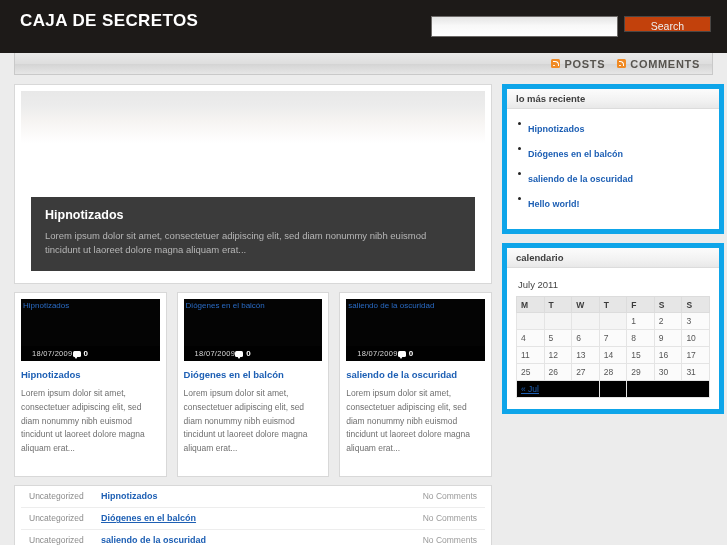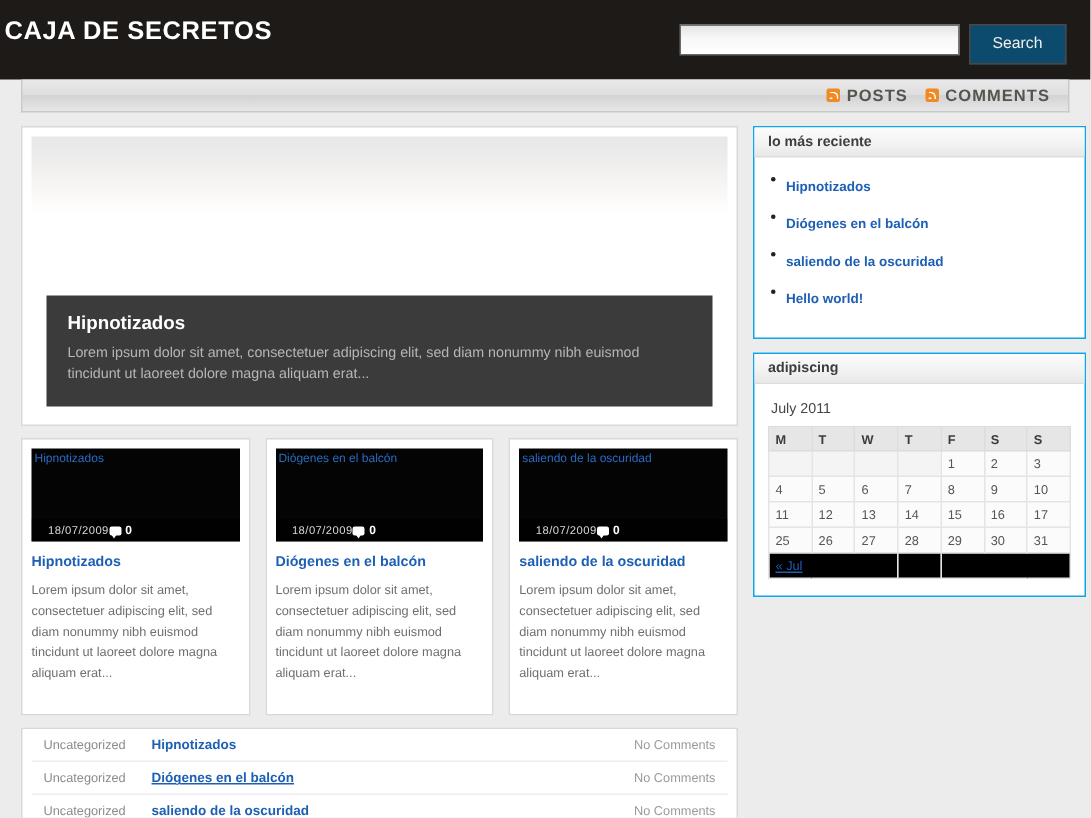--- a/index.html
+++ b/index.html
@@ -11,21 +11,21 @@
   }
 
   
   .site-header {
     background: #1d1a18;
     height: 53px;
     position: relative;
   }
   .site-title {
     position: absolute;
-    left: 3px; top: 11px;
+    left: 20px; top: 11px;
     color: #ffffff;
     font-size: 17px;
     font-weight: bold;
     letter-spacing: 0.4px;
   }
   .search-form {
     position: absolute;
     right: 16px; top: 16px;
     display: flex;
     align-items: stretch;
@@ -36,23 +36,23 @@
     border: 1px solid #6d6a68;
     background: linear-gradient(to bottom, #e4e4e4 0%, #f8f8f8 45%, #ffffff 100%);
     font-family: "Liberation Sans", sans-serif;
     font-size: 11px;
     color: #333;
     padding: 0 4px;
     outline: none;
   }
   .search-button {
     margin-left: 6px;
-    height: 27px;
-    padding: 0 15px;
-    background: #0c4a6e;
+    height: 16px;
+    padding: 0 26px;
+    background: #c2410c;
     border: 1px solid #4a4745;
     color: #efefef;
     font-family: "Liberation Sans", sans-serif;
     font-size: 10.5px;
     cursor: pointer;
     line-height: 19px;
   }
 
   
   .nav-bar {
@@ -270,21 +270,21 @@
   .post-link.hovered { text-decoration: underline; }
   .post-count {
     color: #9a9a9a;
     font-size: 8.5px;
     text-align: left;
   }
 
   
   .widget {
     background: #ffffff;
-    border: 1px solid #0ea5e9;
+    border: 5px solid #0ea5e9;
     margin-bottom: 9px;
   }
   .widget-title {
     height: 20px;
     line-height: 20px;
     padding: 0 9px;
     font-size: 9.5px;
     font-weight: bold;
     color: #3d3d3d;
     background: linear-gradient(to bottom, #fcfcfc 0%, #f2f2f2 60%, #e8e8e8 100%);
@@ -475,21 +475,21 @@
             <a>saliendo de la oscuridad</a>
           </li>
           <li>
             <a>Hello world!</a>
           </li>
         </ul>
       </div>
     </div>
 
     <div class="widget">
-      <div class="widget-title">adipiscing</div>
+      <div class="widget-title">calendario</div>
       <div class="widget-body">
         <div class="cal-caption">July 2011</div>
         <table class="calendar">
           <thead>
             <tr>
               <th>M</th>
               <th>T</th>
               <th>W</th>
               <th>T</th>
               <th>F</th>

